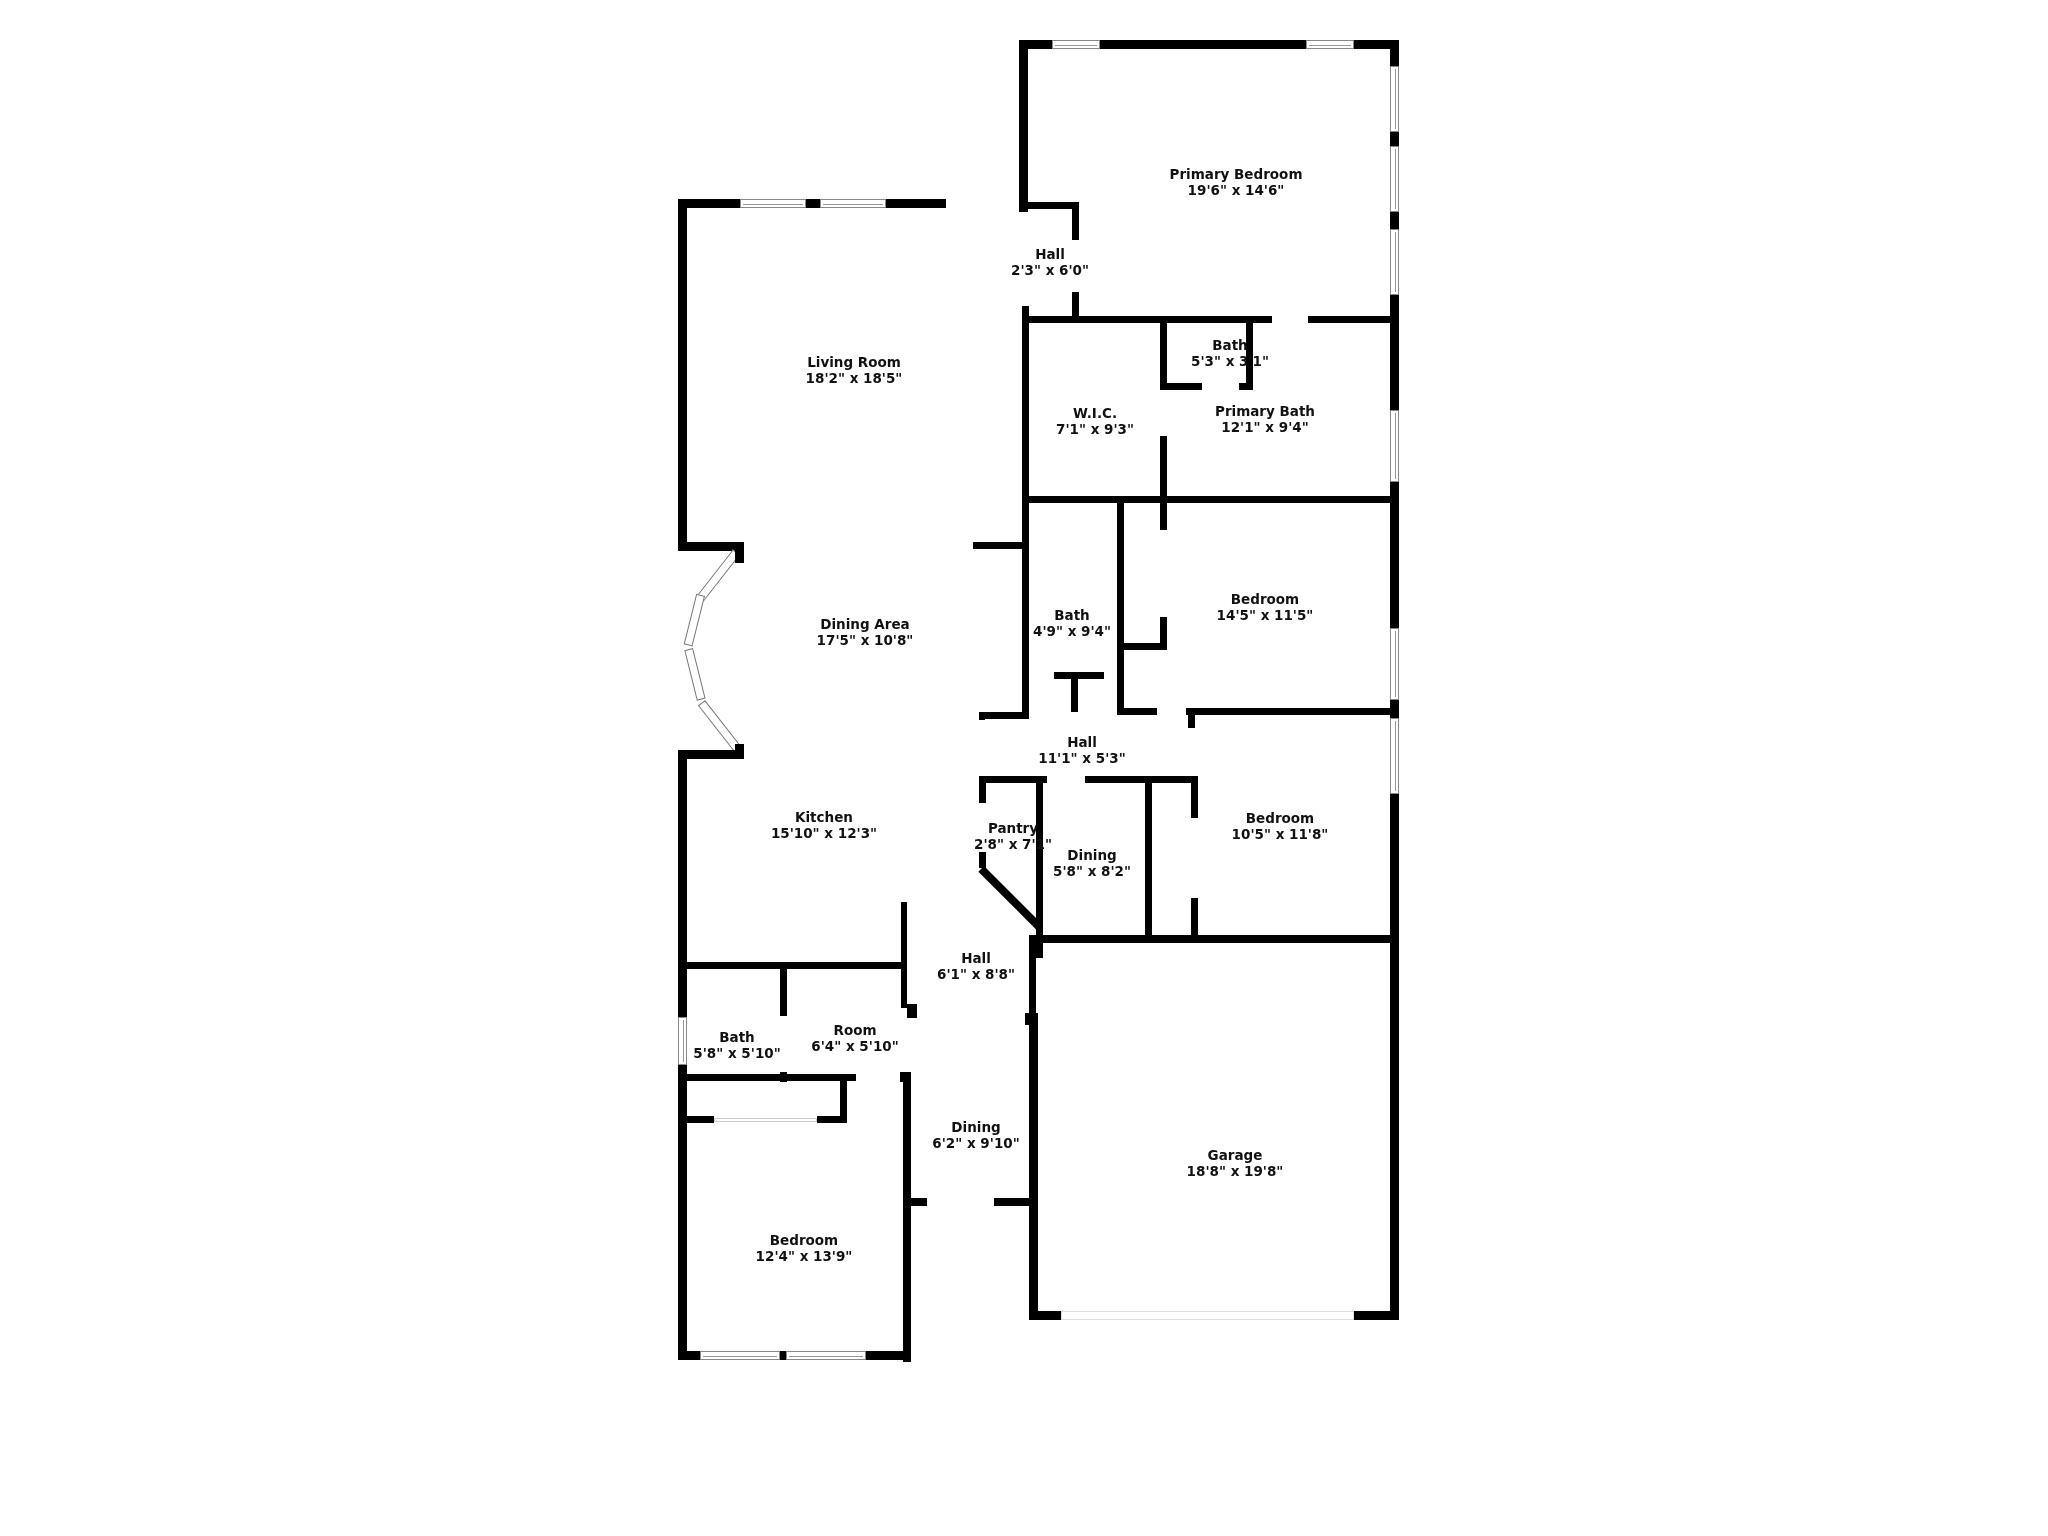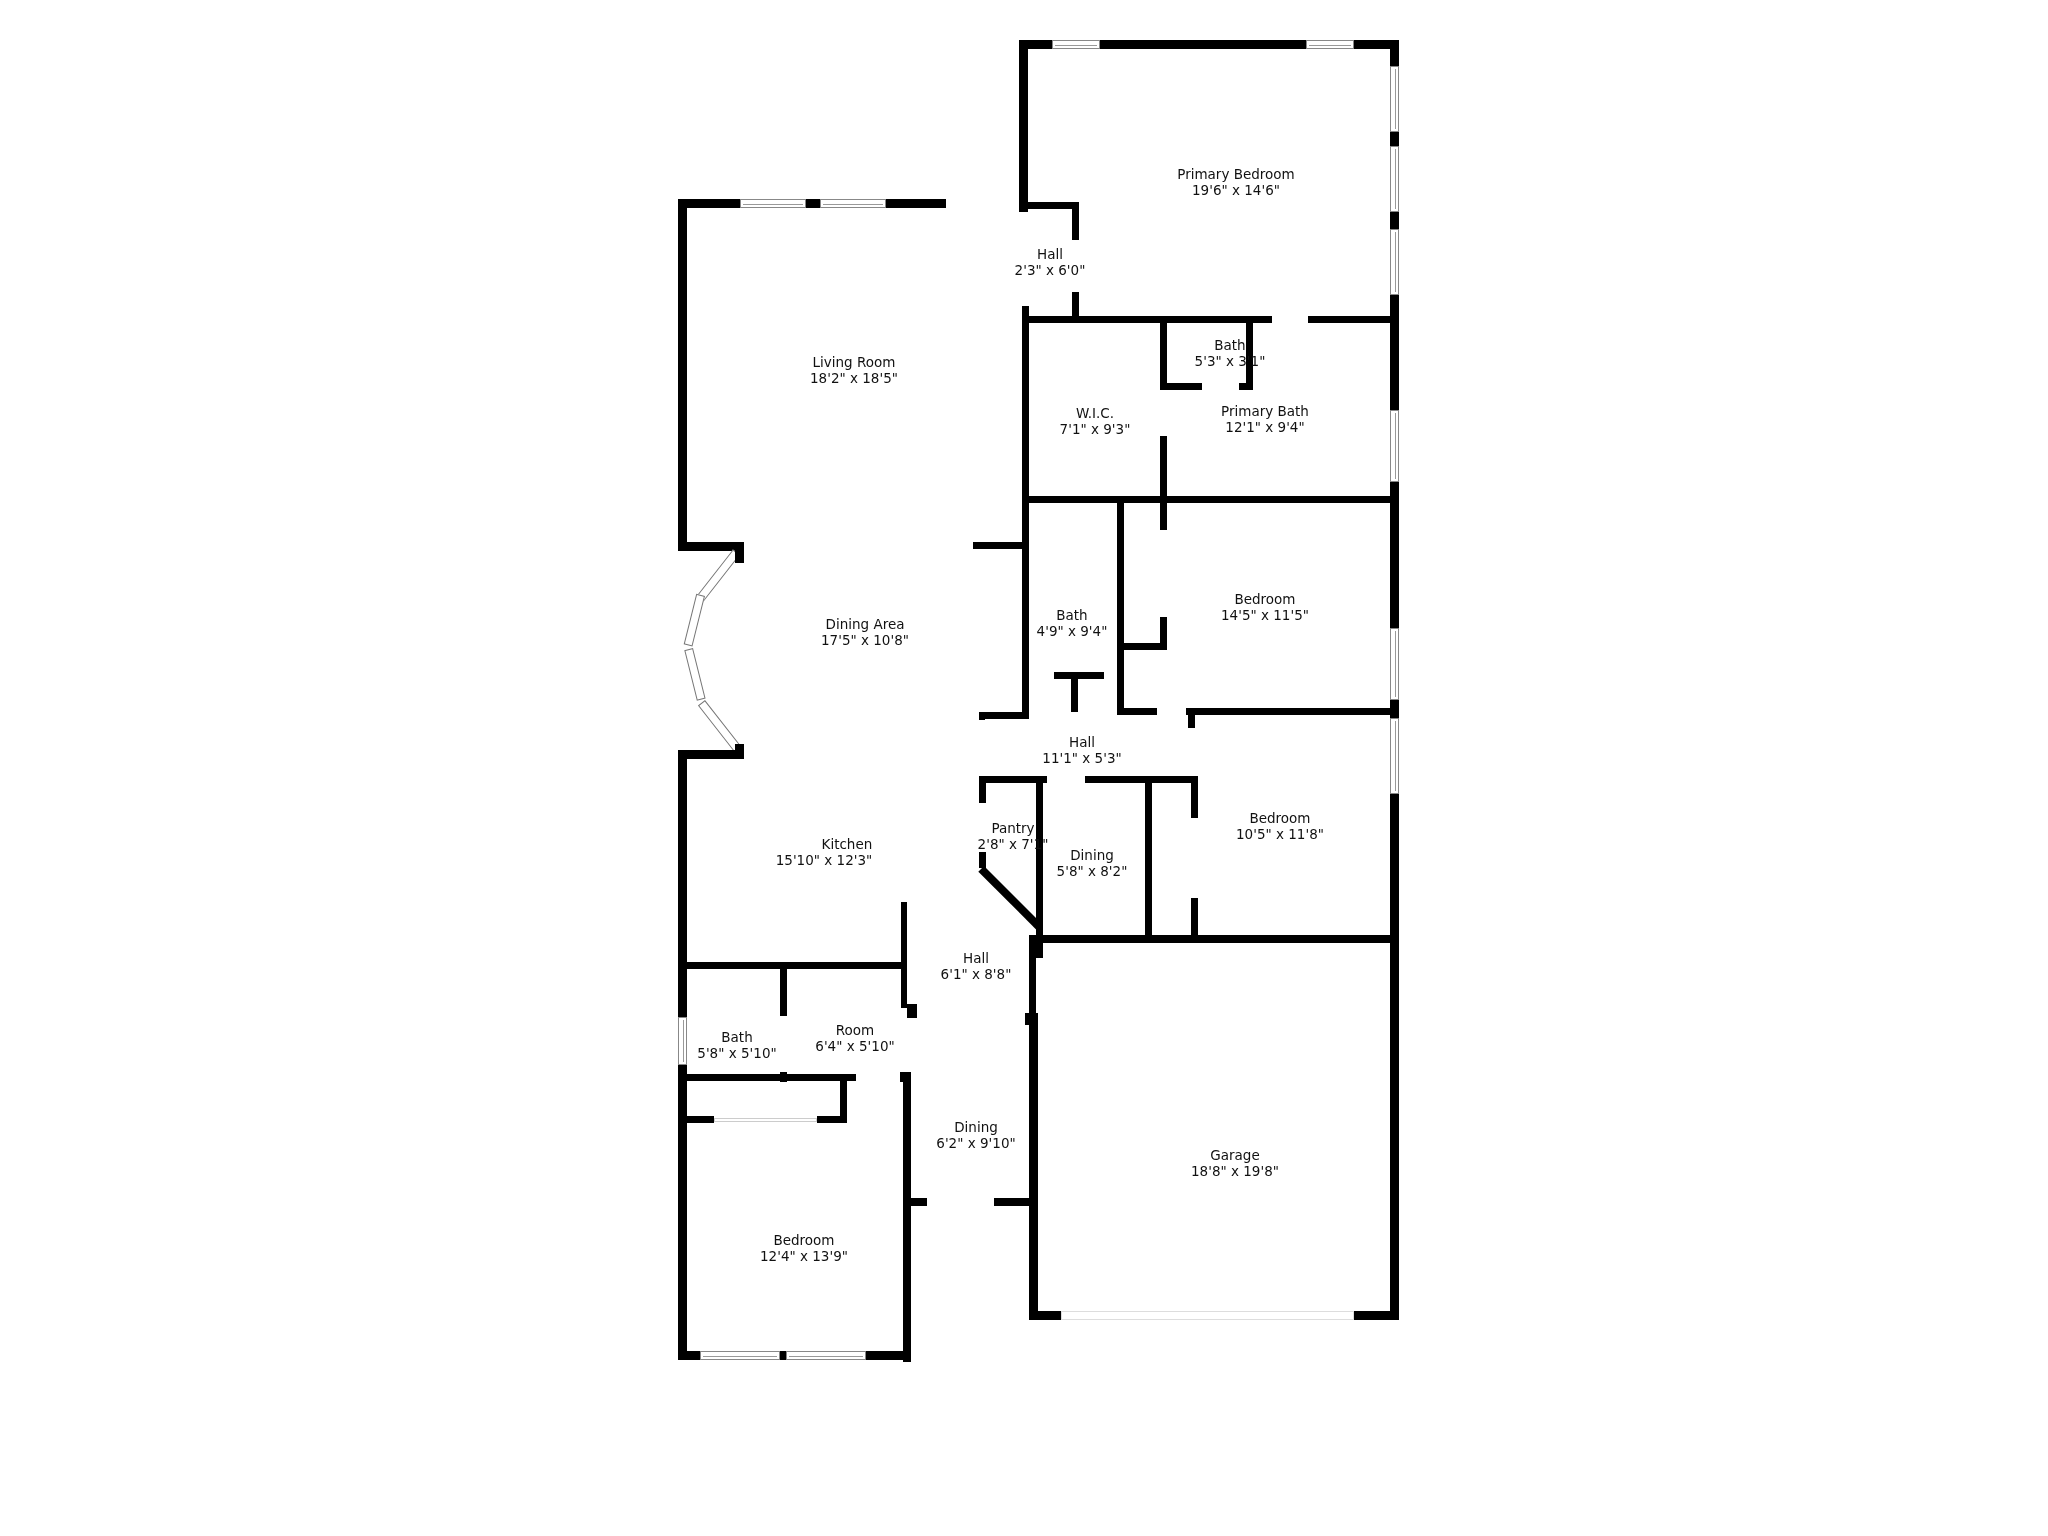--- a/index.html
+++ b/index.html
@@ -6,21 +6,21 @@
   body { width:2048px; height:1536px; position:relative; overflow:hidden;
          font-family:"DejaVu Sans", "Liberation Sans", sans-serif; color:#111; }
   .plan { position:absolute; left:0; top:0; width:2048px; height:1536px; }
   .w { position:absolute; background:#000; }
   .win { position:absolute; background:#fff; border:1px solid #888; box-sizing:border-box; }
   .win.h::after { content:""; position:absolute; left:2px; right:2px; top:50%; height:1px; background:#999; }
   .win.v::after { content:""; position:absolute; top:2px; bottom:2px; left:50%; width:1px; background:#999; }
   .door { position:absolute; background:#fff; border:1px solid #ddd; box-sizing:border-box; }
   .label { position:absolute; transform:translate(-50%,-50%); text-align:center;
            font-size:13.5px; line-height:16px; white-space:nowrap; }
-  .label span { display:block; }
+  .label span { display:block;font-weight:bold; }
   .footer { position:absolute; left:0; width:2048px; top:1490px; text-align:center;
             font-size:18px; color:#111; }
   .diag { position:absolute; background:#000; transform-origin:0 0; }
 </style>
 </head>
 <body>
 
 <div class="plan">
 
   <div class="w" style="left:1019px;top:40px;width:380px;height:9px;"></div>
@@ -170,21 +170,21 @@
         <span>10'5" x 11'8"</span>
       </div>
       <div class="label" style="left: 1013px; top: 836px;">
         <span>Pantry</span>
         <span>2'8" x 7'1"</span>
       </div>
       <div class="label" style="left: 1092px; top: 863px;">
         <span>Dining</span>
         <span>5'8" x 8'2"</span>
       </div>
-      <div class="label" style="left: 824px; top: 852px; text-align: right;">
+      <div class="label" style="left: 824px; top: 825px;">
         <span>Kitchen</span>
         <span>15'10" x 12'3"</span>
       </div>
       <div class="label" style="left: 976px; top: 966px;">
         <span>Hall</span>
         <span>6'1" x 8'8"</span>
       </div>
       <div class="label" style="left: 737px; top: 1045px;">
         <span>Bath</span>
         <span>5'8" x 5'10"</span>

